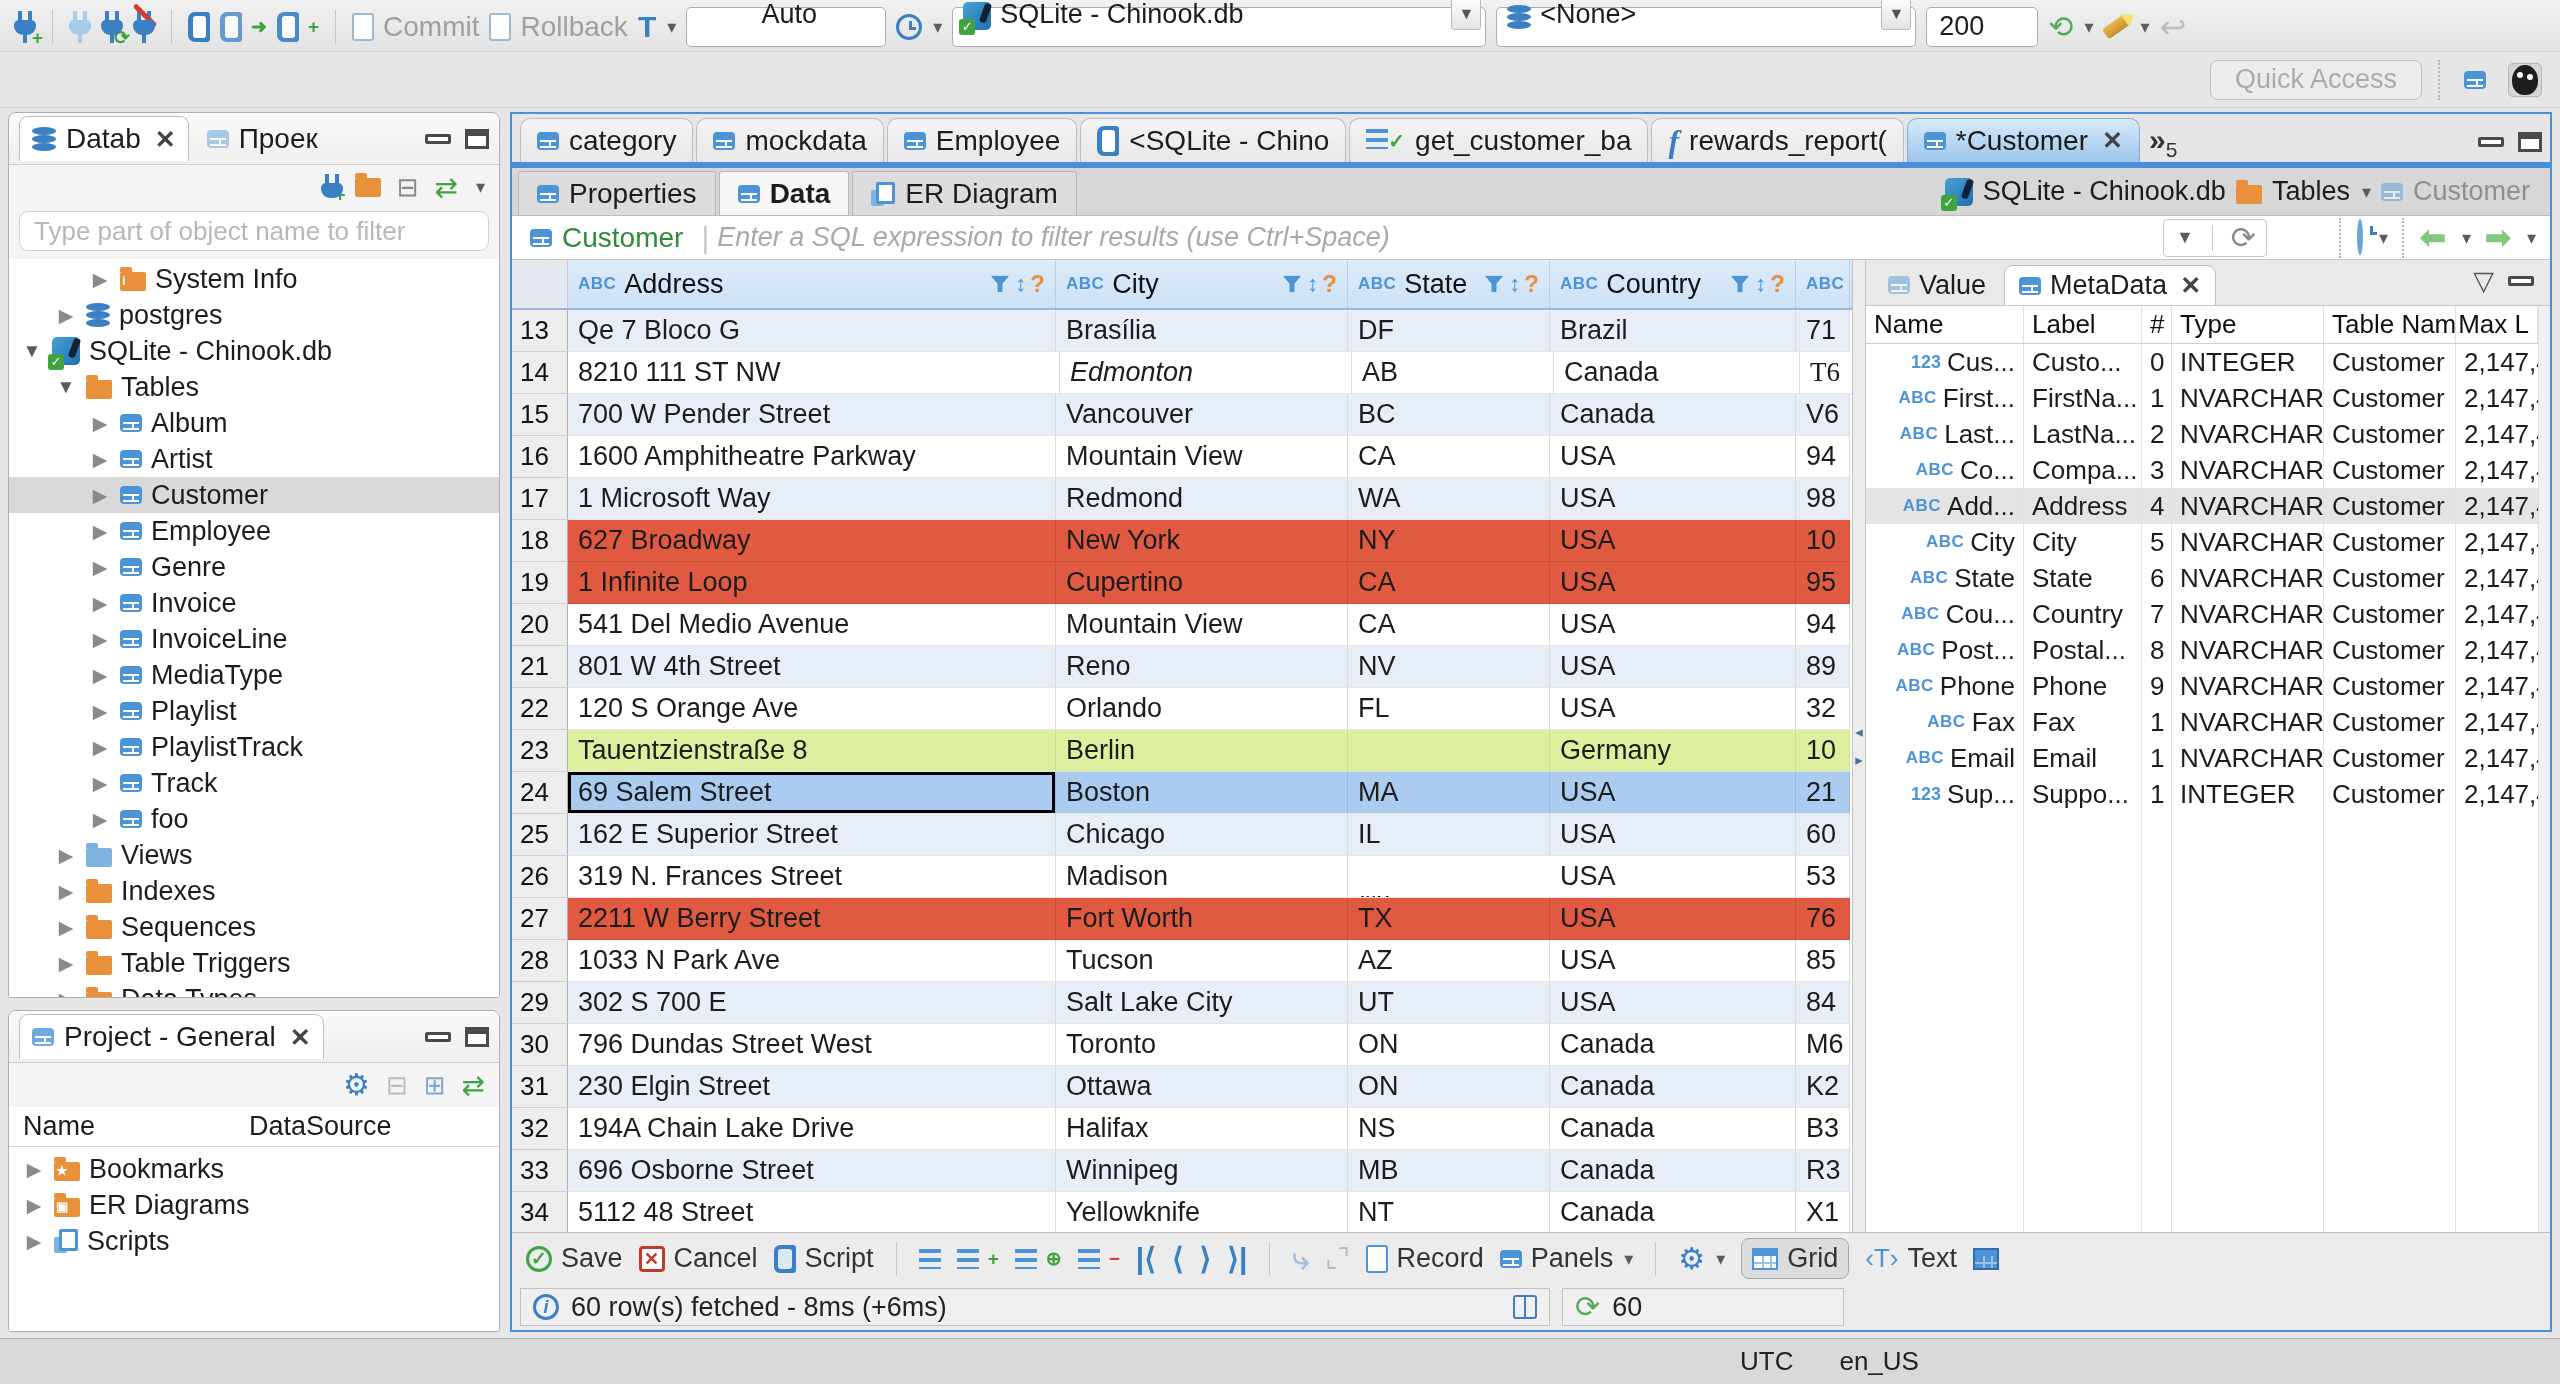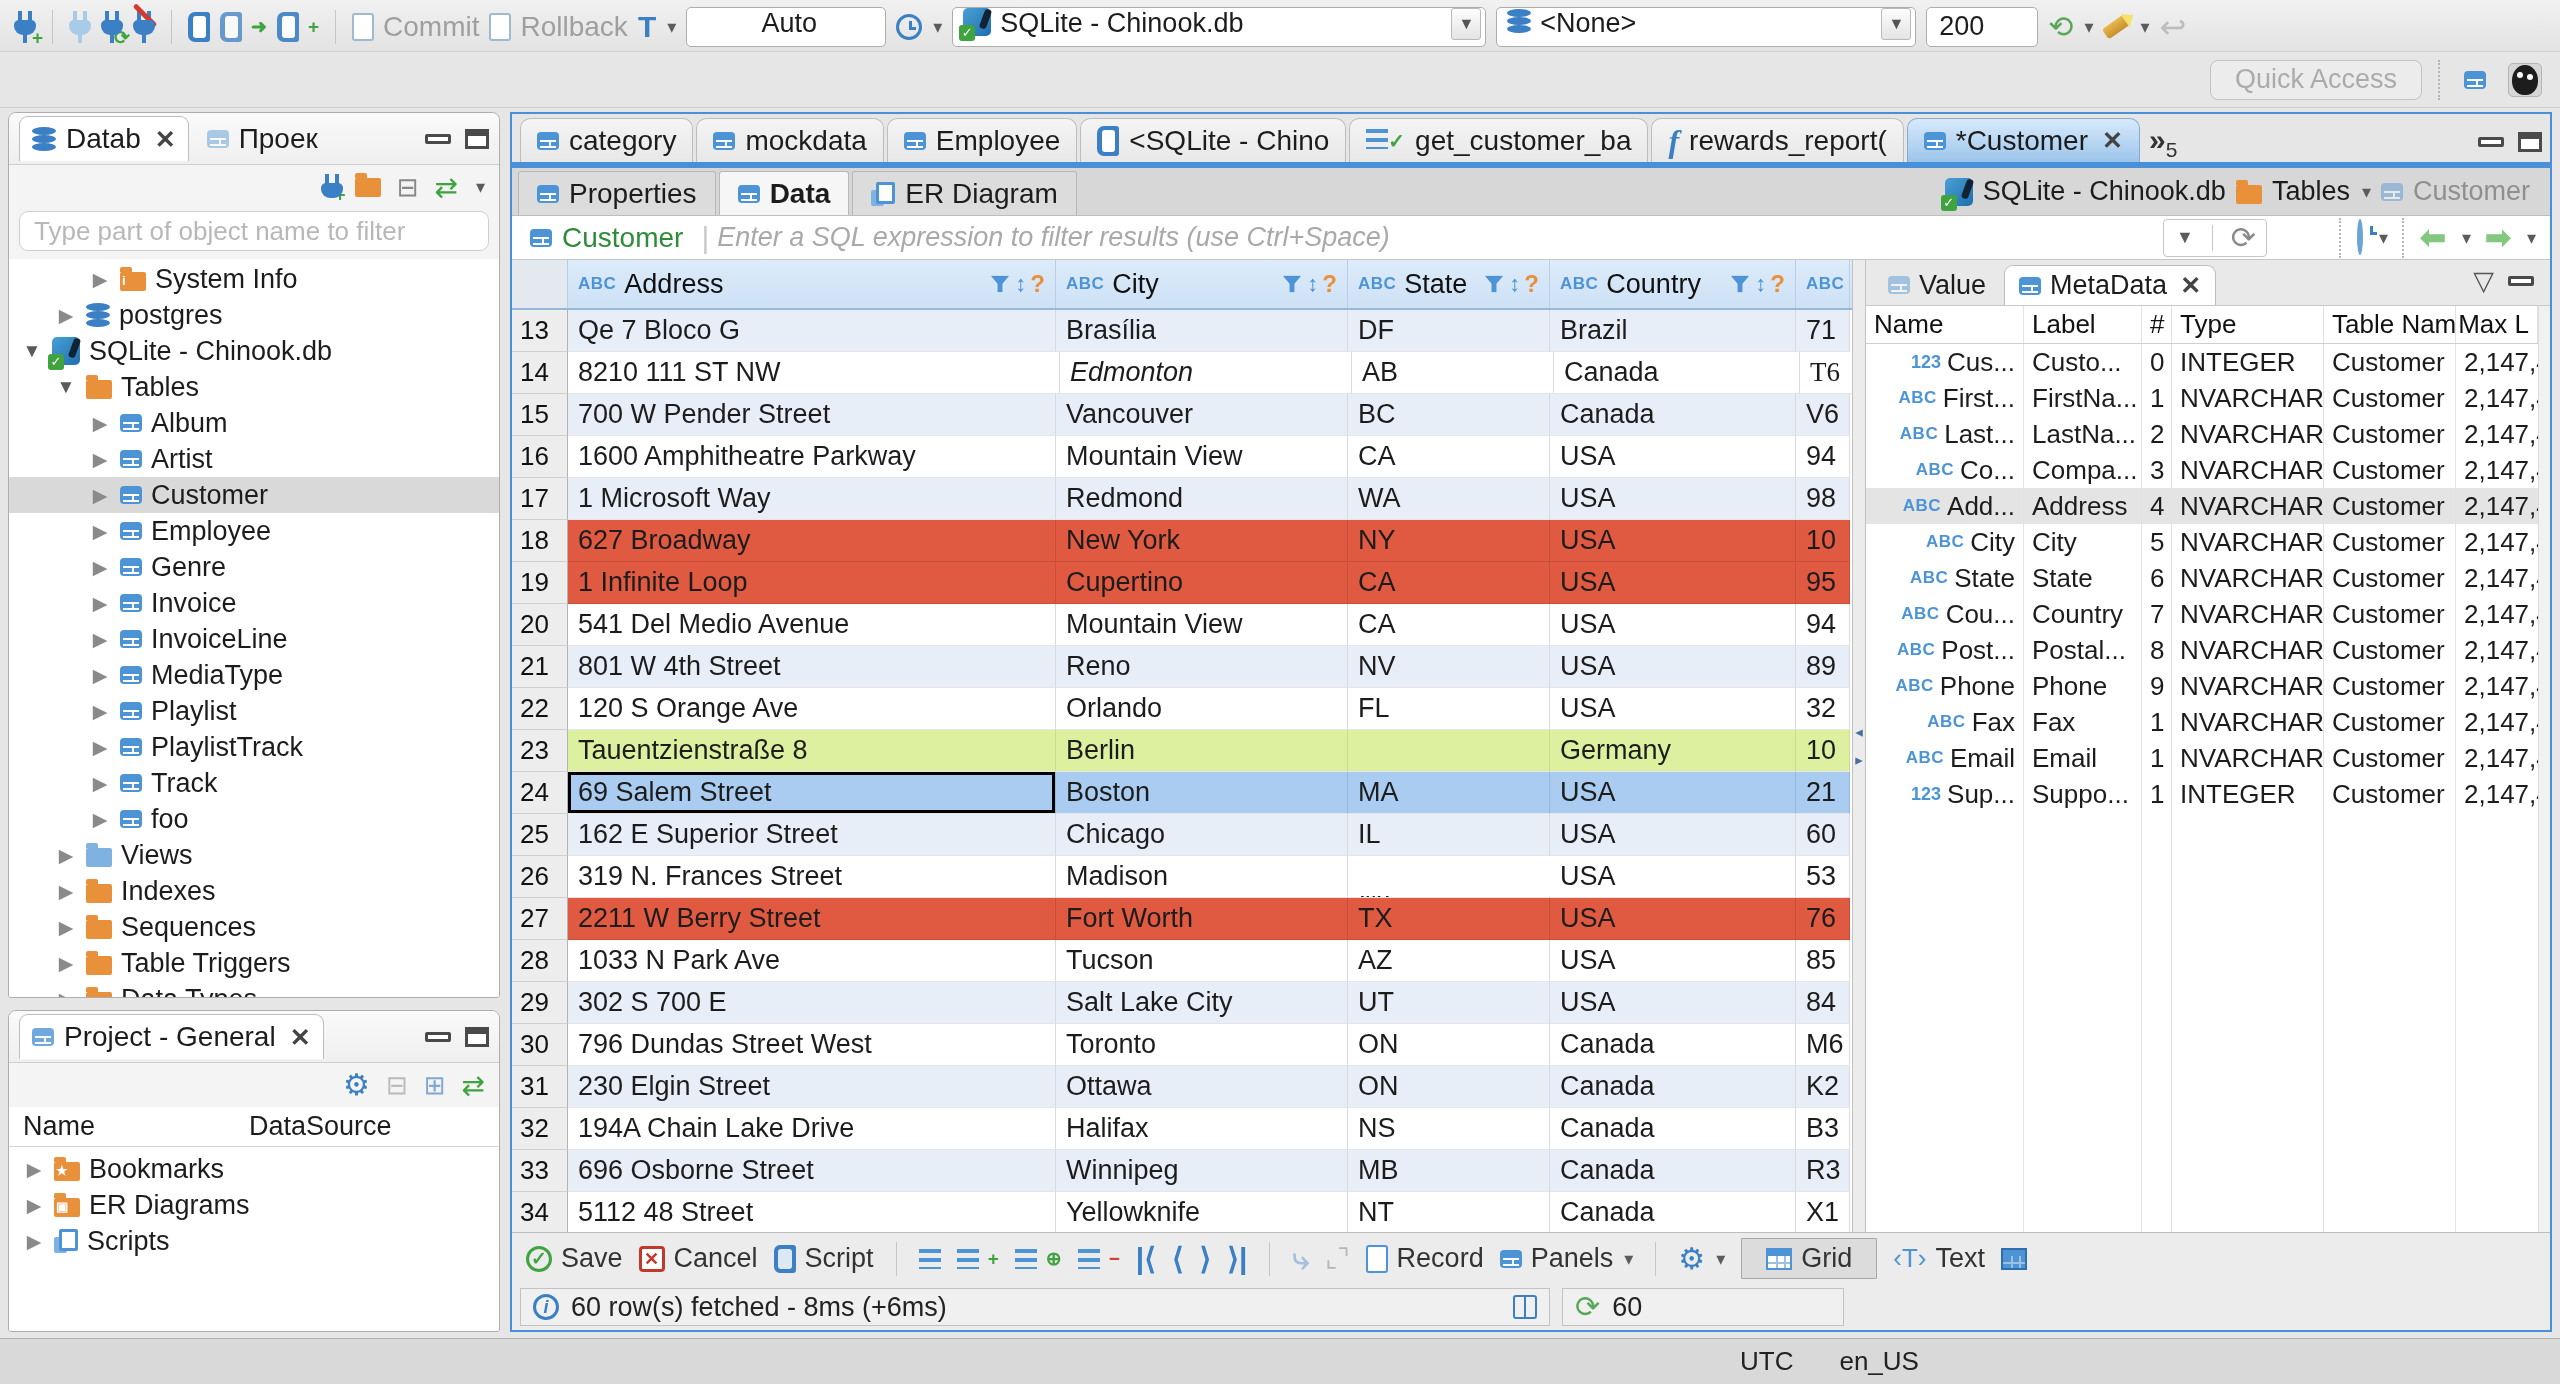--- a/index.html
+++ b/index.html
@@ -6,21 +6,21 @@
   *{box-sizing:border-box}
   .app{width:2560px;height:1384px;background:#e6e6e6;font-family:"Liberation Sans",sans-serif;
        color:#1c1c1c;display:flex;flex-direction:column;overflow:hidden;font-size:27px;position:relative}
 
   
   .tb1{height:52px;flex:none;display:flex;align-items:center;gap:10px;padding:2px 14px 0;background:linear-gradient(#f1f1f1,#e3e3e3);border-bottom:1px solid #d2d2d2}
   .sep{width:1px;height:34px;background:#c6c6c6;margin:0 6px;flex:none}
   .tbtn{display:flex;align-items:center;gap:9px;flex:none}
   .tlabel{color:#9f9f9f;font-size:28px}
   .caret{color:#5c5c5c;font-size:18px;margin-left:2px}
-  .combo{height:40px;background:#fff;border:1px solid #adadad;border-radius:5px;display:flex;align-items:flex-start;padding:0 4px 6px 10px;gap:9px;flex:none}
+  .combo{height:40px;background:#fff;border:1px solid #adadad;border-radius:5px;display:flex;align-items:flex-end;padding:0 4px 16px 10px;gap:9px;flex:none}
   .combo .cbtn{margin-left:auto;width:30px;height:32px;background:linear-gradient(#fdfdfd,#e4e4e4);border:1px solid #b9b9b9;border-radius:3px;display:flex;align-items:center;justify-content:center;color:#555;font-size:16px}
   .numbox{height:40px;width:112px;background:#fff;border:1px solid #adadad;border-radius:5px;display:flex;align-items:center;padding:0 12px}
 
   
   .plug{width:22px;height:32px;position:relative;flex:none;color:#3b80c4}
   .plug.pale{color:#a7cbe8}
   .plug::before{content:"";position:absolute;top:0;left:4px;width:4px;height:10px;background:currentColor;box-shadow:10px 0 0 currentColor}
   .plug::after{content:"";position:absolute;top:9px;left:0;width:22px;height:15px;background:currentColor;border-radius:5px 5px 9px 9px}
   .plug .tail{position:absolute;left:9px;top:24px;width:4px;height:8px;background:currentColor}
   .badge{position:absolute;right:-7px;bottom:-4px;font-size:19px;font-weight:bold;line-height:1}
@@ -167,21 +167,21 @@
   
   .rstb{height:52px;flex:none;display:flex;align-items:center;gap:16px;padding:0 14px;background:#ececec;border-top:1px solid #bdbdbd;font-size:27px;color:#333}
   .rsbtn{display:flex;align-items:center;gap:9px;white-space:nowrap}
   .okring{width:26px;height:26px;border:3px solid #3fa33f;border-radius:50%;color:#3fa33f;font-size:19px;display:flex;align-items:center;justify-content:center;font-weight:bold}
   .redbox{width:26px;height:26px;background:#fff;border:3px solid #c0392b;border-radius:4px;color:#c0392b;font-size:18px;display:flex;align-items:center;justify-content:center;font-weight:bold}
   .scrollm{width:22px;height:28px;background:#3b80c4;border-radius:6px 3px 3px 6px;position:relative}
   .scrollm::before{content:"";position:absolute;top:4px;bottom:4px;left:4px;right:4px;background:#dce9f5;border-radius:3px}
   .gridico{width:26px;height:22px;border:2px solid #4d94d6;background:linear-gradient(#4d94d6 0 6px,#fff 6px);position:relative}
   .gridico::before{content:"";position:absolute;top:6px;bottom:0;left:8px;width:2px;background:#9cc0e0;box-shadow:8px 0 0 #9cc0e0}
   .gridico::after{content:"";position:absolute;left:0;right:0;top:12px;height:2px;background:#9cc0e0}
-  .pressed{background:#dcdcdc;border:1px solid #a8a8a8;border-radius:1px;padding:4px 24px}
+  .pressed{background:#dcdcdc;border:1px solid #a8a8a8;border-radius:8px;padding:4px 10px}
   .dim2{opacity:.4}
   .rstatus{height:46px;flex:none;display:flex;align-items:center;gap:12px;background:#ececec;padding:2px 8px}
   .sbox{height:38px;border:1px solid #c2c2c2;background:#f0f0f0;display:flex;align-items:center;padding:0 12px;gap:12px;font-size:27px;color:#222}
   .sbox1{width:1030px}
   .sbox2{width:282px}
   .infoi{width:26px;height:26px;border:3px solid #3b80c4;border-radius:50%;color:#3b80c4;font-size:18px;font-weight:bold;display:flex;align-items:center;justify-content:center;font-style:italic}
   .colico{width:24px;height:24px;border:2px solid #3b80c4;border-radius:3px;position:relative;margin-left:auto}
   .colico::before{content:"";position:absolute;left:9px;top:0;bottom:0;width:2px;background:#3b80c4}
 
   

